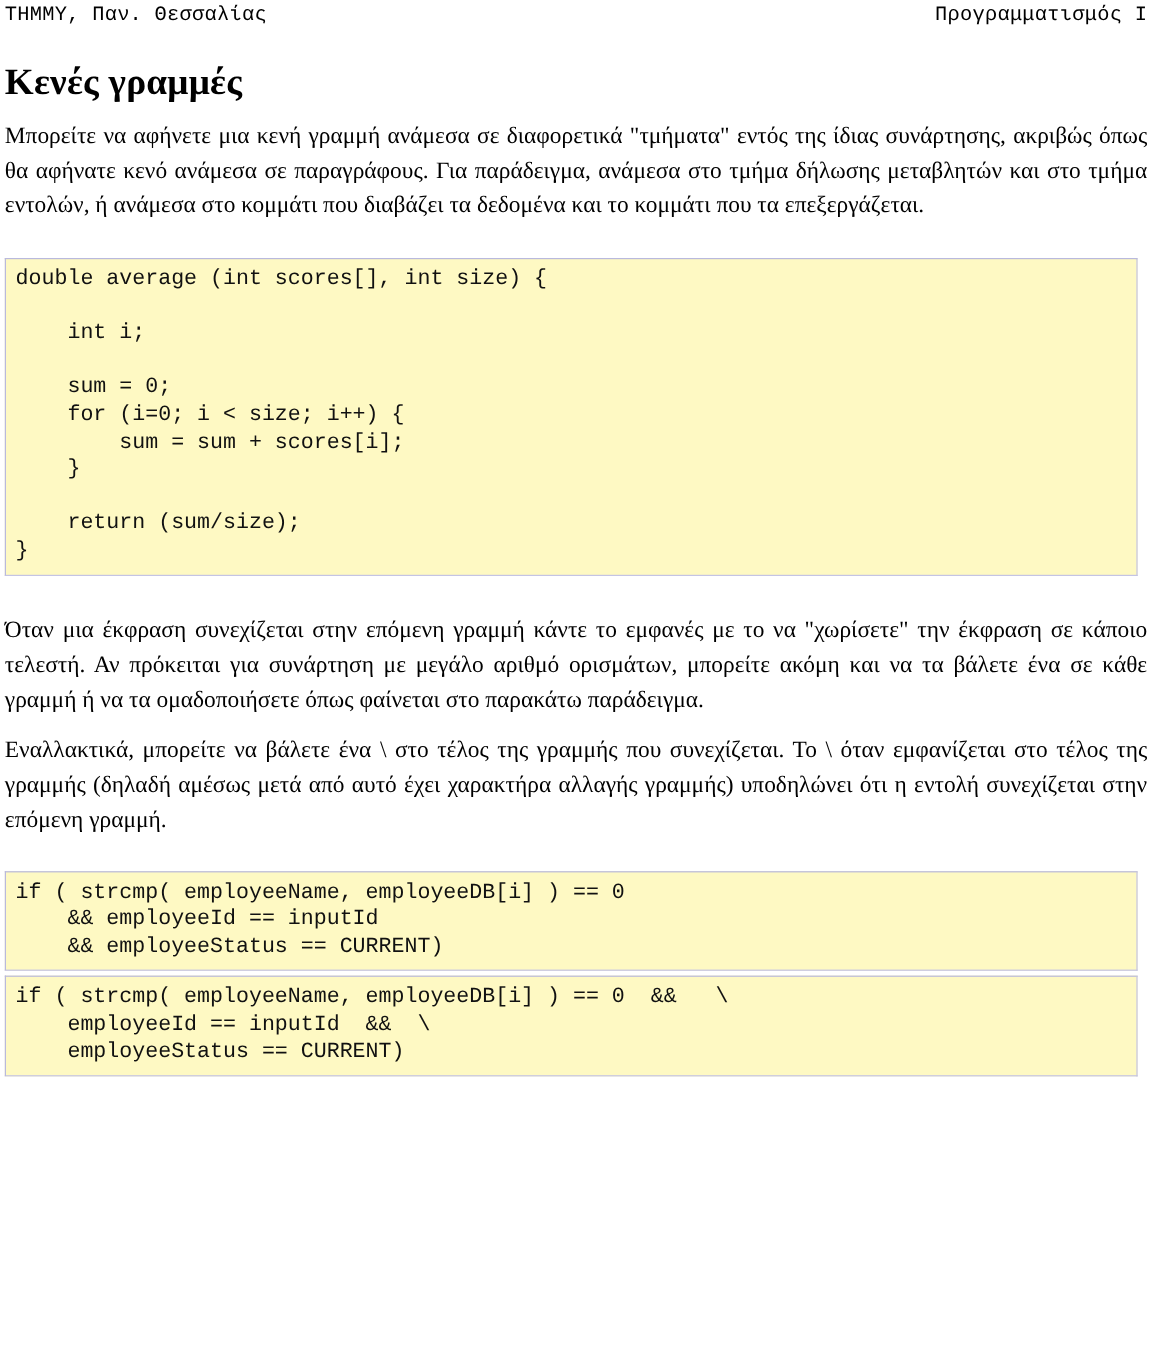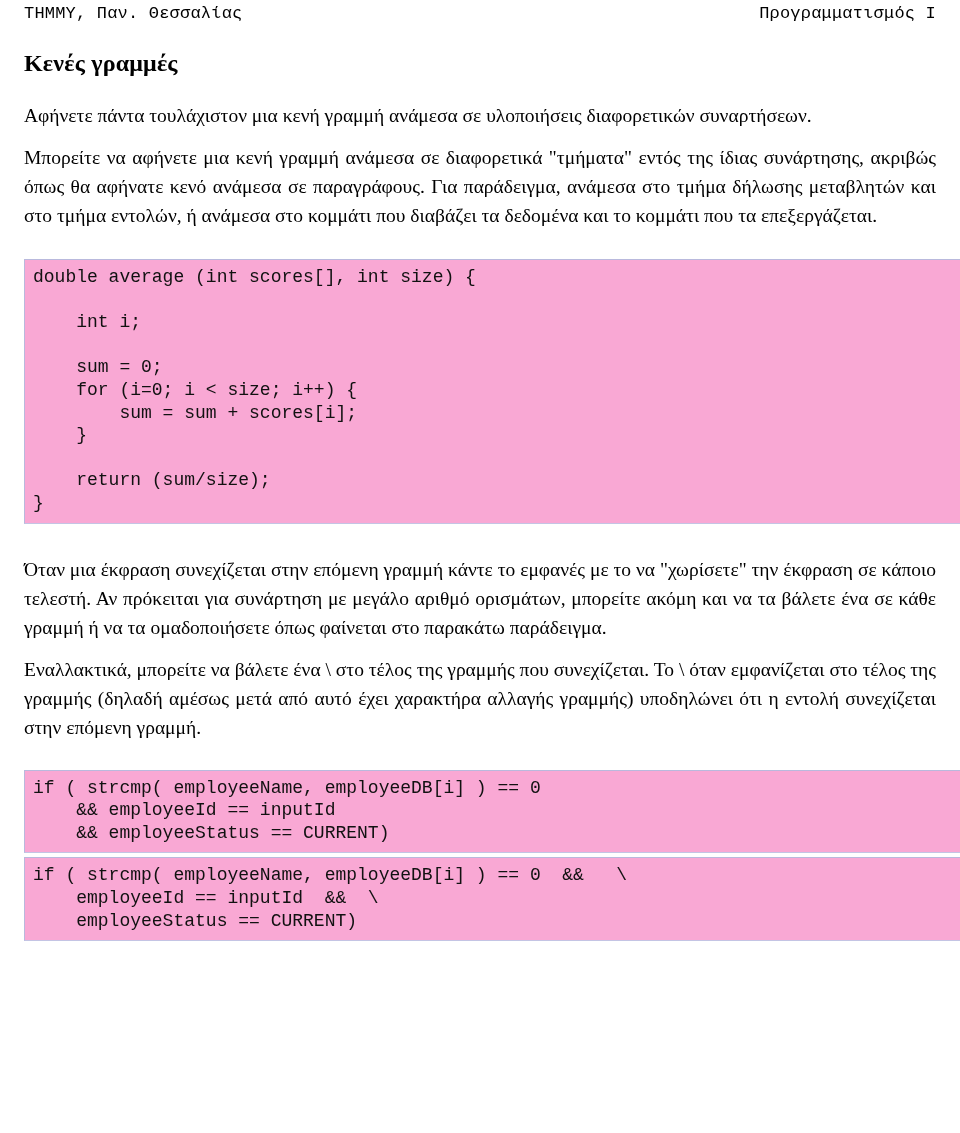--- a/index.html
+++ b/index.html
@@ -12,42 +12,42 @@
     height: 1133px;
     font-family: "Liberation Serif", "DejaVu Serif", serif;
     color: #000000;
     overflow: hidden;
   }
   .page {
     width: 960px;
     height: 1011px;
     position: relative;
     box-sizing: border-box;
-    padding: 0 24px;
+    padding: 0 4px;
   }
 
   
   .running-head {
     display: flex;
     justify-content: space-between;
     align-items: baseline;
     font-family: "Liberation Mono", "DejaVu Sans Mono", monospace;
     font-size: 17px;
     letter-spacing: 0.2px;
     padding-top: 4px;
     white-space: nowrap;
   }
   .running-head .left  { text-align: left; }
   .running-head .right { text-align: left; }
 
   
   .section-title {
     font-family: "Liberation Serif", "DejaVu Serif", serif;
     font-weight: bold;
-    font-size: 24px;
+    font-size: 31px;
     margin: 27px 0 0 0;
     letter-spacing: 0.2px;
   }
 
   
   .para {
     font-family: "Liberation Serif", "DejaVu Serif", serif;
     font-size: 19.5px;
     line-height: 29px;
     text-align: justify;
@@ -58,21 +58,21 @@
   .para.lead        { margin-top: 24px; }
   .para.spaced      { margin-top: 13px; }
   .para.tight-after { margin-top: 24px; }
 
   
   .code-group { margin-top: 28px; }
   .code-group.first { margin-top: 29px; }
 
   pre.code {
     margin: 0;
-    background: #f9a8d4;
+    background: #fef9c3;
     border: 1px solid #b9b9dd;
     border-right-color: #c4c4e4;
     border-bottom-color: #c4c4e4;
     font-family: "Liberation Mono", "DejaVu Sans Mono", monospace;
     font-size: 18px;
     line-height: 22.6px;
     color: #111111;
     padding: 6px 8px 8px 8px;
     white-space: pre;
     overflow: hidden;
@@ -88,21 +88,20 @@
 
 <div class="page">
 
   <div class="running-head">
     <span class="left">ΤΗΜΜΥ, Παν. Θεσσαλίας</span>
     <span class="right">Προγραμματισμός Ι</span>
   </div>
 
   <h1 class="section-title">Κενές γραμμές</h1>
 
-  <p class="para lead">Αφήνετε πάντα τουλάχιστον μια κενή γραμμή ανάμεσα σε υλοποιήσεις διαφορετικών συναρτήσεων.</p>
 
   <p class="para spaced">Μπορείτε να αφήνετε μια κενή γραμμή ανάμεσα σε διαφορετικά "τμήματα" εντός της ίδιας συνάρτησης, ακριβώς όπως θα αφήνατε κενό ανάμεσα σε παραγράφους. Για παράδειγμα, ανάμεσα στο τμήμα δήλωσης μεταβλητών και στο τμήμα εντολών, ή ανάμεσα στο κομμάτι που διαβάζει τα δεδομένα και το κομμάτι που τα επεξεργάζεται.</p>
 
   <div class="code-group first">
     <pre class="code">double average (int scores[], int size) {
 
     int i;
 
     sum = 0;
     for (i=0; i &lt; size; i++) {

